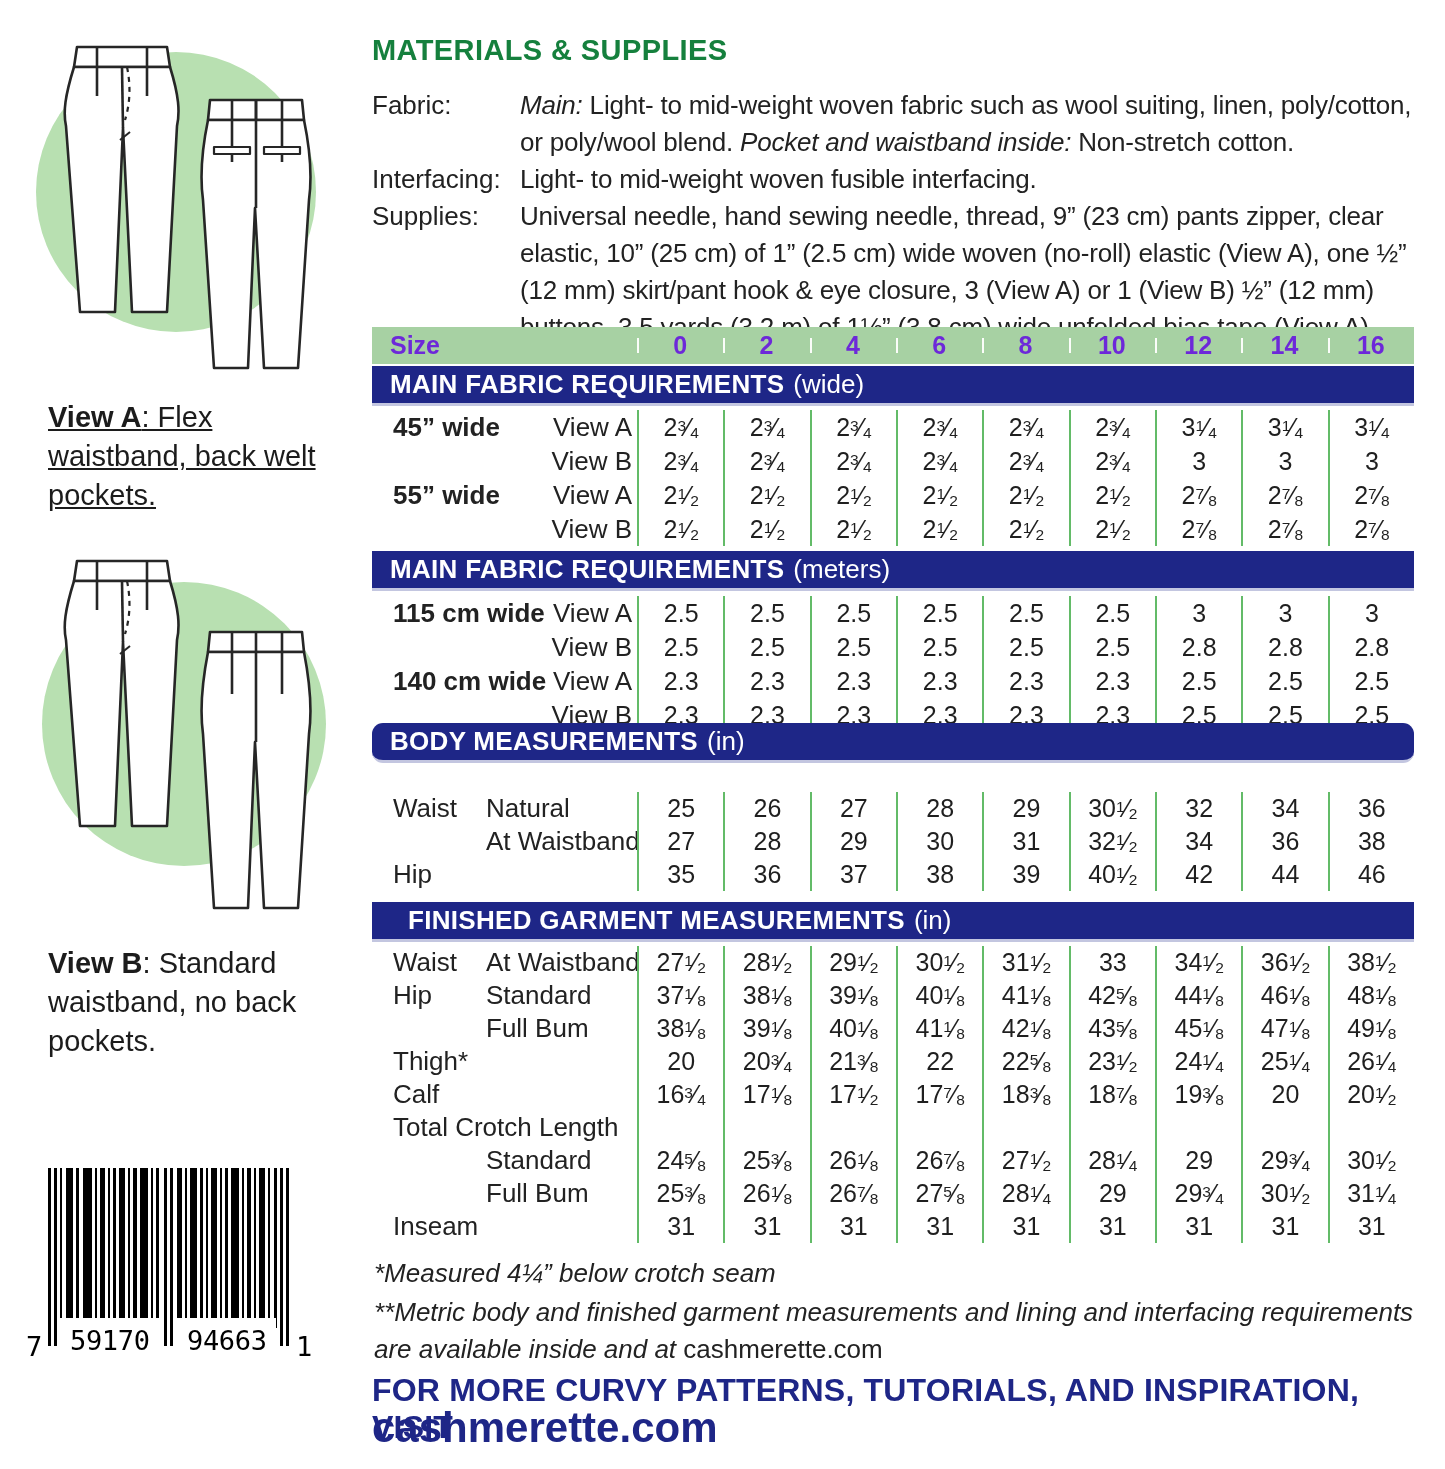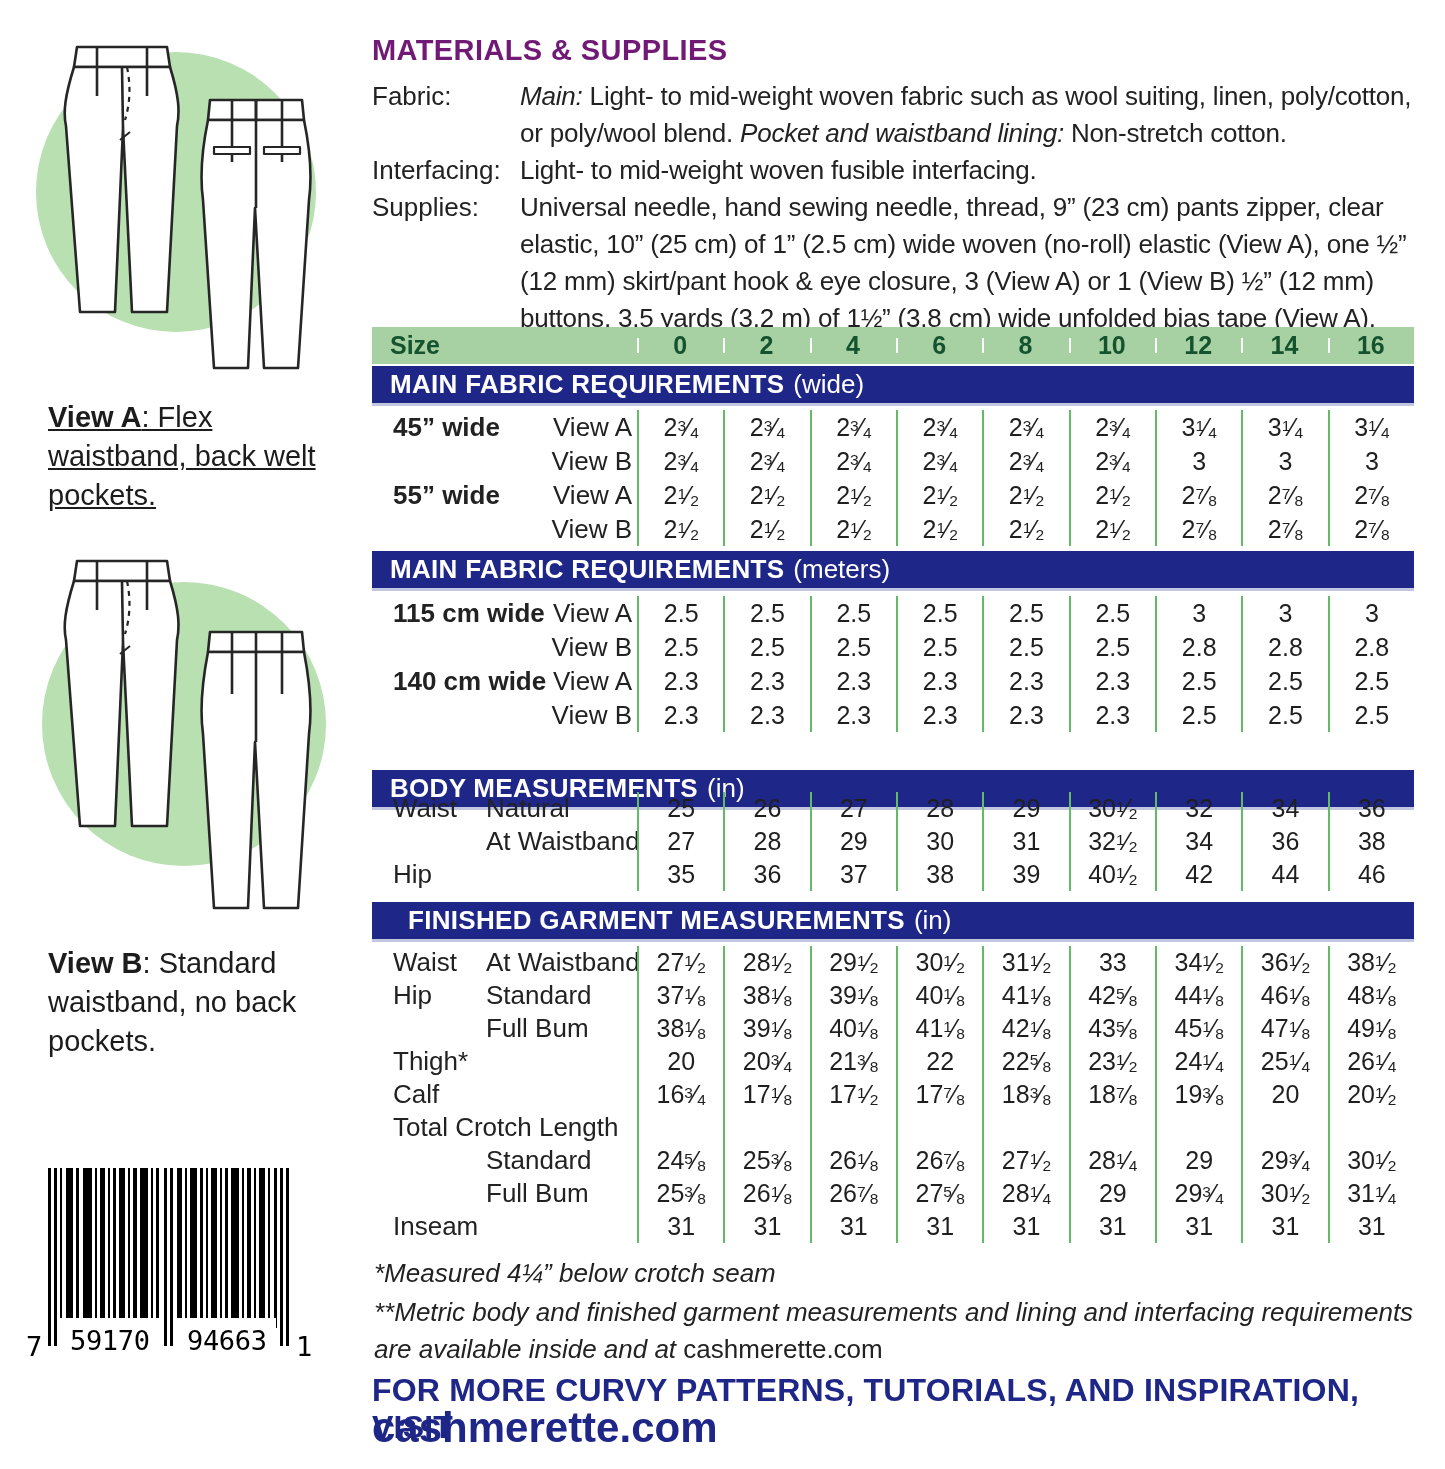--- a/index.html
+++ b/index.html
@@ -29,51 +29,51 @@
   }
   #caption-a{top:398px;text-decoration:underline;}
   #caption-b{top:944px;}
   .caption strong{font-weight:700;}
   #barcode{position:absolute;left:24px;top:1158px;width:308px;height:210px;}
   
   #right{position:absolute;left:372px;top:0;width:1042px;height:1469px;}
   
   #materials{position:absolute;left:0;top:34px;width:100%;}
   #materials h1{
-    font-size:29px;font-weight:700;letter-spacing:.4px;color:#701a75;
-    margin-bottom:11px;
+    font-size:29px;font-weight:700;letter-spacing:.4px;color:#15803d;
+    margin-bottom:20px;
   }
   .mat-row{display:flex;font-size:26px;line-height:37px;}
   .mat-label{width:148px;flex:none;}
   .mat-body{flex:1;letter-spacing:-.2px;}
   .it{font-style:italic;}
   
   .size-band{
     position:absolute;left:0;top:327px;width:100%;height:37px;
-    background:var(--band-green);color:#14532d;
+    background:var(--band-green);color:#6d28d9;
     display:grid;grid-template-columns:265px repeat(9,1fr);align-items:center;
   }
   .size-band .size-label{padding-left:18px;font-weight:700;font-size:25px;}
   .size-cell{position:relative;text-align:center;font-weight:700;font-size:25px;}
   .size-cell::before{
     content:"";position:absolute;left:0;top:7px;bottom:7px;width:2px;
     background:rgba(255,255,255,.95);
   }
   .band{
     position:absolute;left:0;width:100%;height:40px;
     background:var(--blue);color:#ffffff;
     display:flex;align-items:center;padding-left:18px;
     border-bottom:3px solid var(--band-shadow);
     font-size:26px;
   }
   .band .t{font-weight:700;letter-spacing:.3px;}
   .band .s{margin-left:9px;font-weight:400;}
   #band-yards{top:366px;}
   #band-meters{top:551px;}
-  #band-body{top:770px;}
+  #band-body{top:723px;border-radius:11px;}
   #band-fin{top:902px;padding-left:36px;}
   
   .rows{position:absolute;left:0;width:100%;}
   #rows-yards{top:410px;}
   #rows-meters{top:596px;}
   #rows-body{top:792px;}
   #rows-fin{top:946px;}
   .trow{
     display:grid;grid-template-columns:265px repeat(9,1fr);
     height:34px;align-items:stretch;
@@ -217,21 +217,21 @@
     <text x="248" y="196">1</text>
   </g>
 </svg>
 
 <div id="right">
 
   <div id="materials">
     <h1>MATERIALS &amp; SUPPLIES</h1>
     <div class="mat-row">
       <span class="mat-label">Fabric:</span>
-      <span class="mat-body"><span class="it">Main:</span><span> Light- to mid-weight woven fabric such as wool suiting, linen, poly/cotton, or poly/wool blend. </span><span class="it">Pocket and waistband lining:</span><span> Non-stretch cotton.</span></span>
+      <span class="mat-body"><span class="it">Main:</span><span> Light- to mid-weight woven fabric such as wool suiting, linen, poly/cotton, or poly/wool blend. </span><span class="it">Pocket and waistband inside:</span><span> Non-stretch cotton.</span></span>
     </div>
     <div class="mat-row">
       <span class="mat-label">Interfacing:</span>
       <span class="mat-body">Light- to mid-weight woven fusible interfacing.</span>
     </div>
     <div class="mat-row">
       <span class="mat-label">Supplies:</span>
       <span class="mat-body">Universal needle, hand sewing needle, thread, 9” (23 cm) pants zipper, clear elastic, 10” (25 cm) of 1” (2.5 cm) wide woven (no-roll) elastic (View A), one ½” (12 mm) skirt/pant hook &amp; eye closure, 3 (View A) or 1 (View B) ½” (12 mm) buttons, 3.5 yards (3.2 m) of 1½” (3.8 cm) wide unfolded bias tape (View A).</span>
     </div>
   </div>

